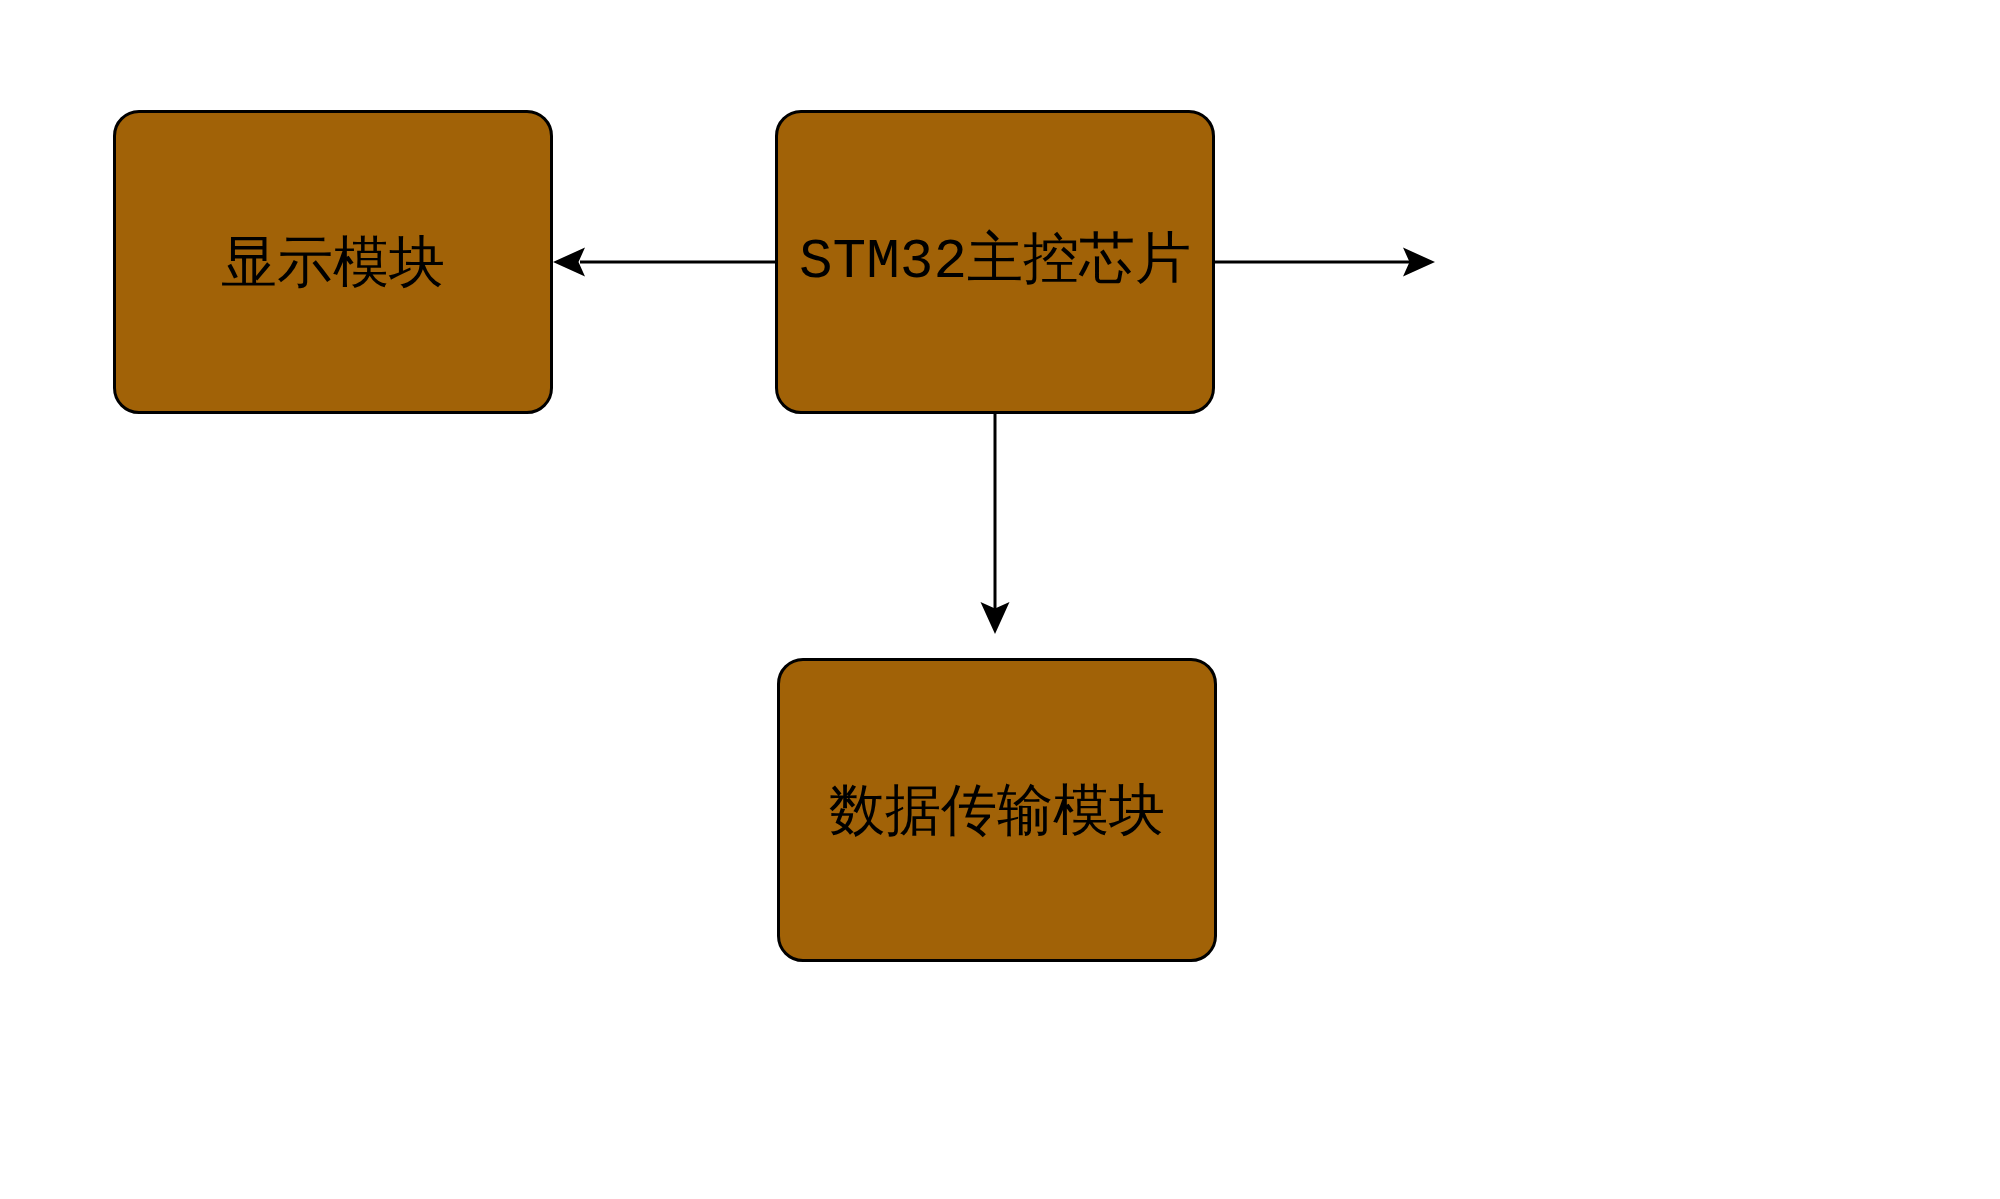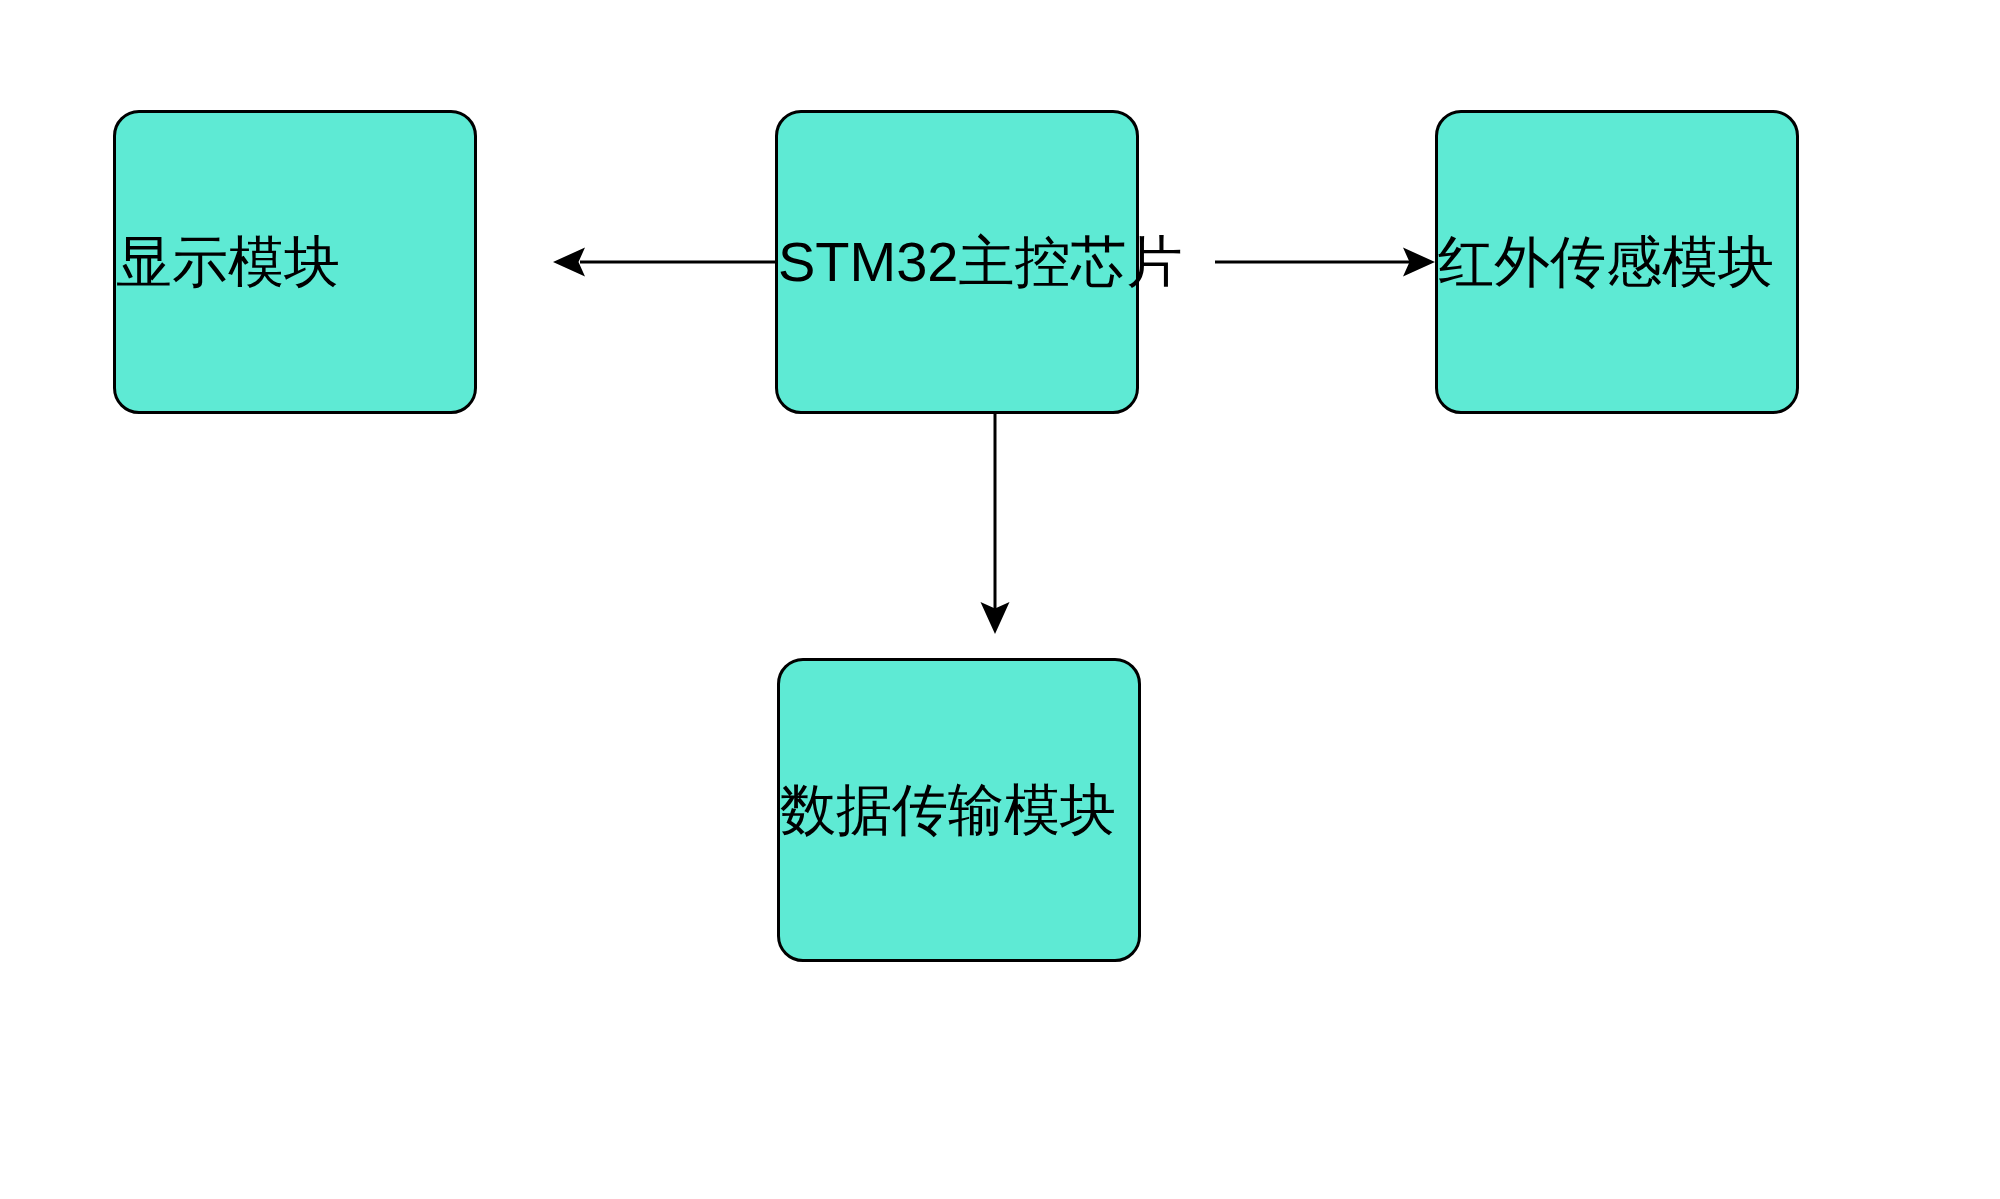--- a/index.html
+++ b/index.html
@@ -19,34 +19,35 @@
     position: absolute;
     left: 0;
     top: 0;
     width: 2000px;
     height: 1199px;
     pointer-events: none;
   }
   .node {
     position: absolute;
     box-sizing: border-box;
-    width: 364px;
+    width: 440px;
     height: 304px;
-    background: #5eead4;
+    background: #a16207;
     border: 3px solid #000000;
     border-radius: 26px;
     display: flex;
     align-items: center;
+    justify-content: center;
     font-size: 56px;
     line-height: 1;
     color: #000000;
     white-space: nowrap;
   }
   .node-display      { left: 113px; top: 110px; }
-  .node-stm32        { left: 775px; top: 110px; }
+  .node-stm32        { left: 775px; top: 110px; font-family: Liberation Mono, monospace; }
   .node-infrared     { left: 1435px; top: 110px; }
   .node-data-transmission { left: 777px; top: 634px; margin-top: 24px; }
 </style>
 </head>
 <body>
 
 <div class="canvas">
 
   <svg class="edges" viewBox="0 0 2000 1199" xmlns="http://www.w3.org/2000/svg">
 
@@ -67,21 +68,18 @@
   </svg>
 
   <div class="node node-display">
     <span>显示模块</span>
   </div>
 
   <div class="node node-stm32">
     <span>STM32主控芯片</span>
   </div>
 
-  <div class="node node-infrared">
-    <span>红外传感模块</span>
-  </div>
 
   <div class="node node-data-transmission">
     <span>数据传输模块</span>
   </div>
 
 </div>
 
 </body></html>

